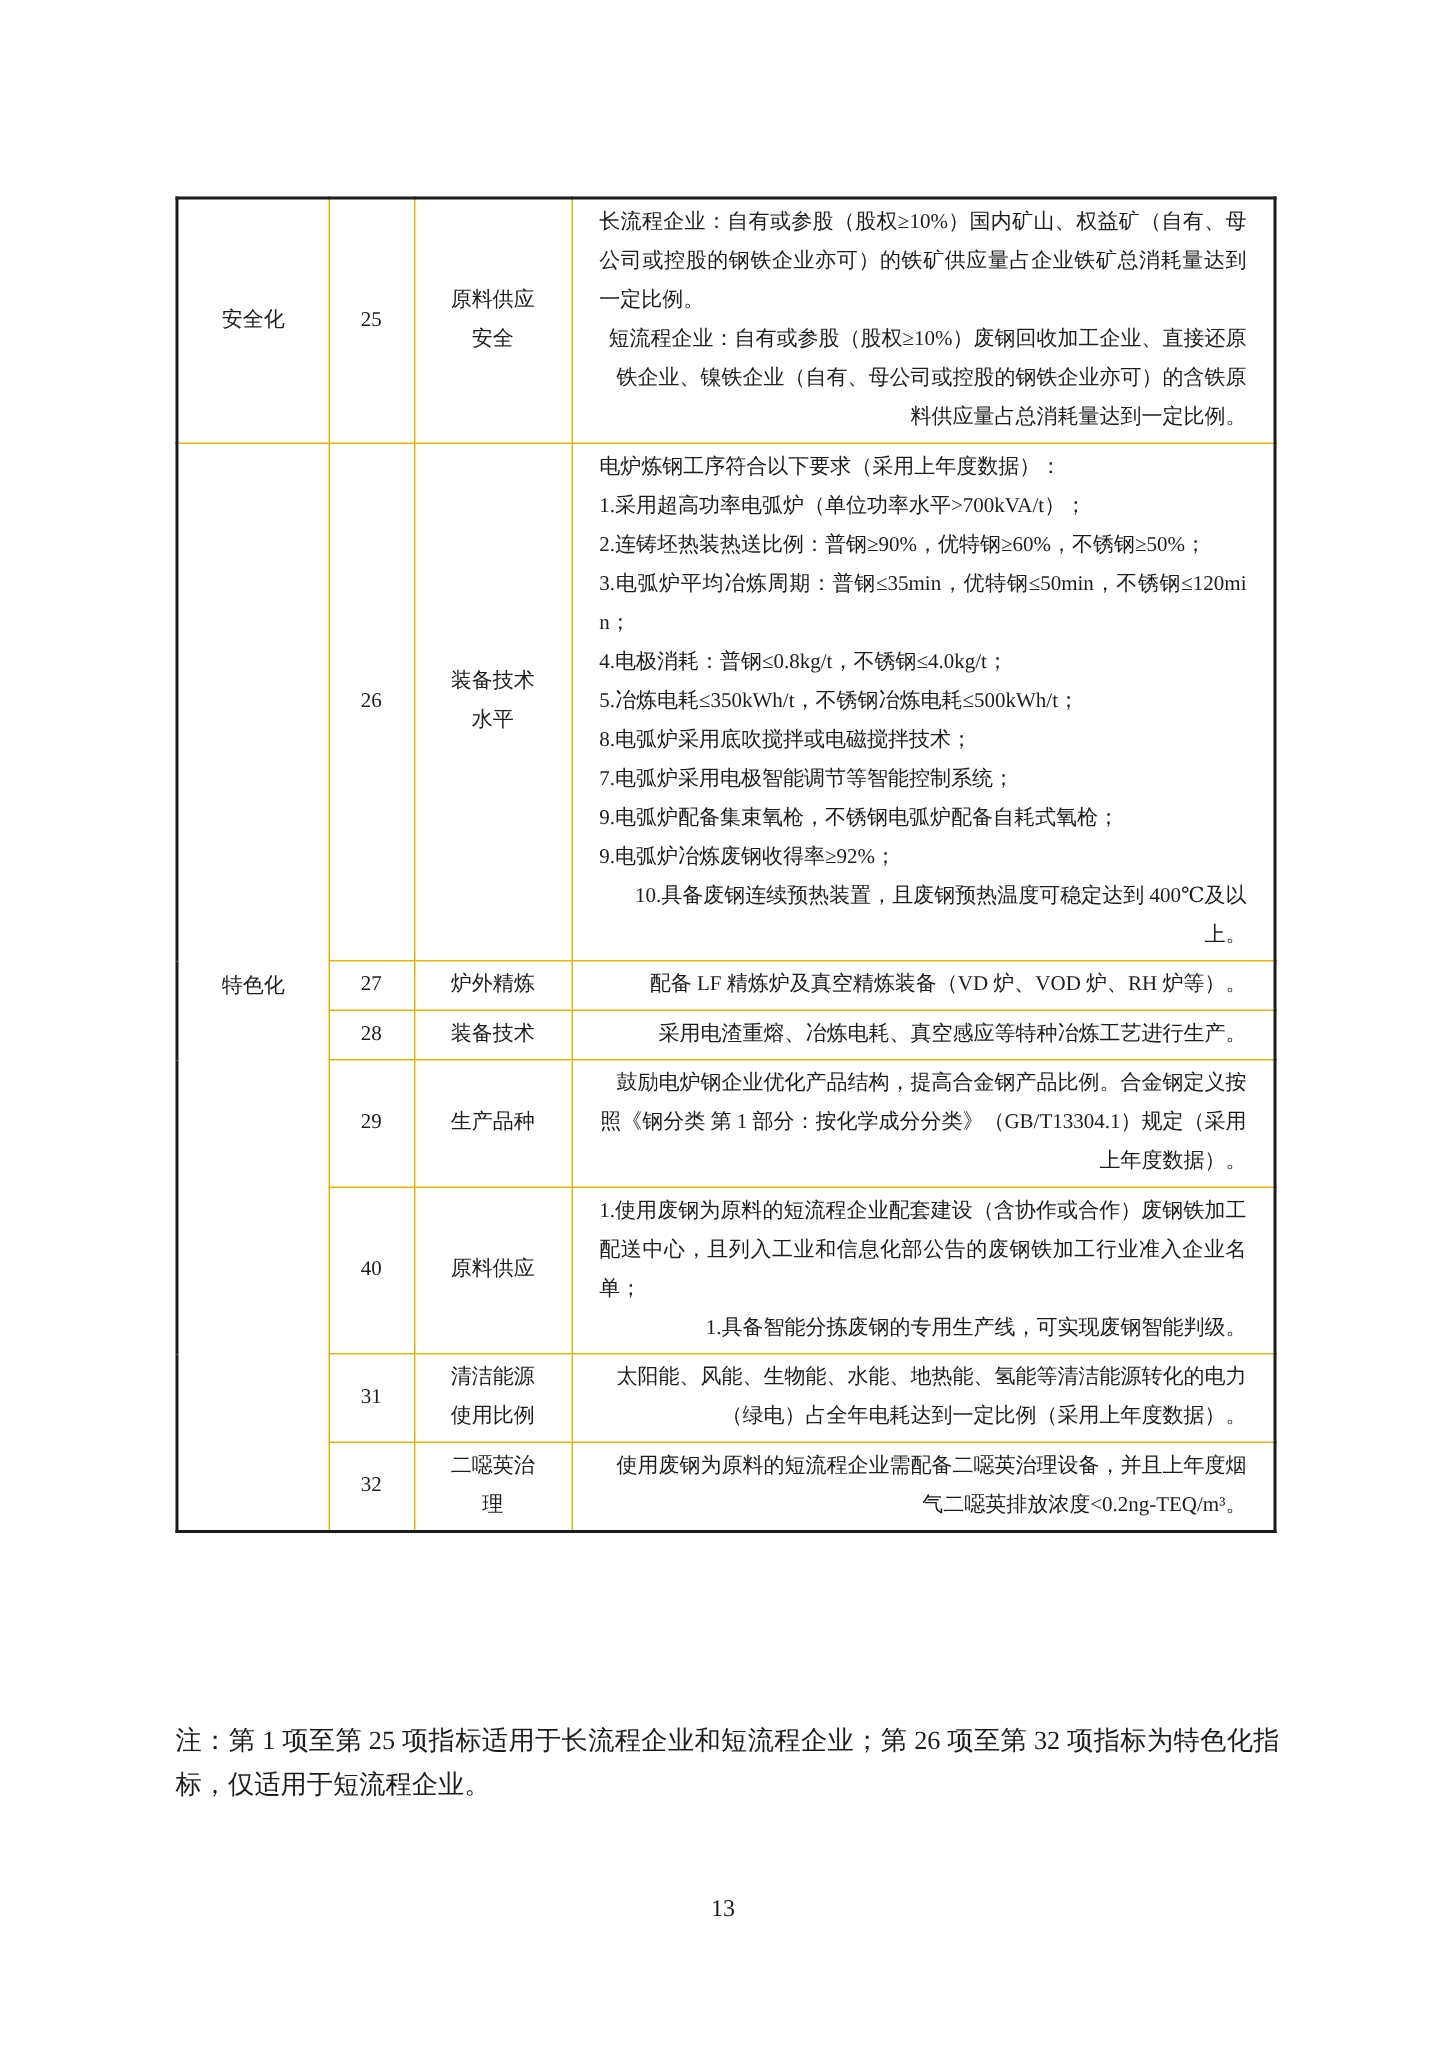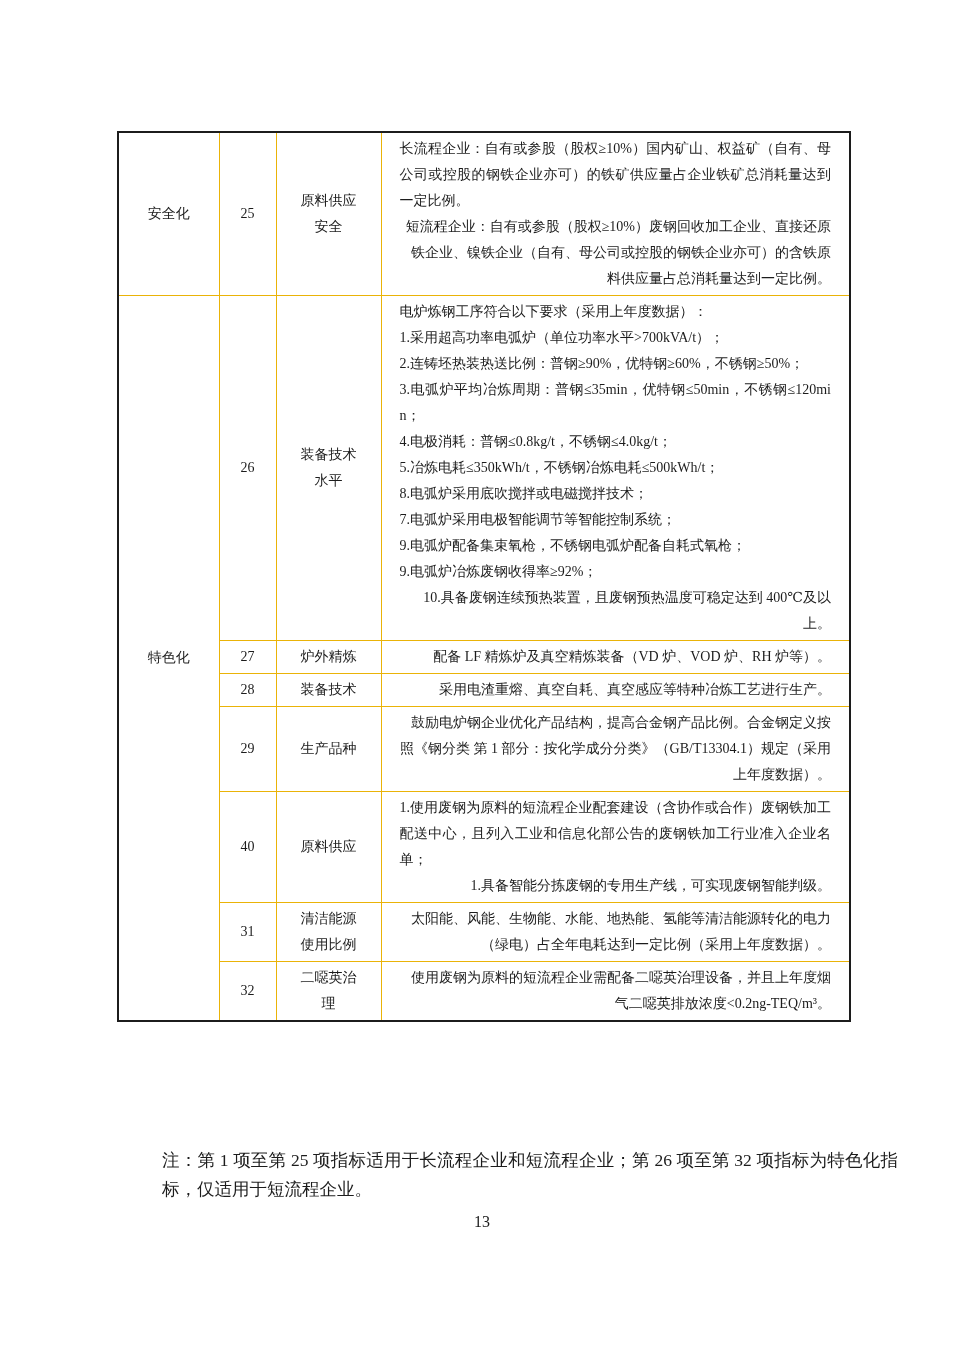--- a/index.html
+++ b/index.html
@@ -50,26 +50,25 @@
   td.desc-cell div:last-child { text-align: right; }
   .note {
     position: absolute;
     left: 117px;
     top: 1146px;
     width: 736px;
     font-size: 17.5px;
     line-height: 29px;
     text-align: justify;
     word-break: break-all;
-    margin-left: 45px;
   }
   .page-number {
     position: absolute;
     left: 0;
-    top: 1213px;
+    top: 1264px;
     width: 100%;
     text-align: center;
     font-size: 16px;
   }
   col.c1 { width: 101px; }
   col.c2 { width: 57px; }
   col.c3 { width: 105px; }
   col.c4 { width: 469px; }
 </style>
 </head>
@@ -129,21 +128,21 @@
         <td class="desc-cell">
               <div>配备 LF 精炼炉及真空精炼装备（VD 炉、VOD 炉、RH 炉等）。</div>
             </td>
       </tr>
       <tr>
         <td class="no-cell">28</td>
         <td class="name-cell">
               <div>装备技术</div>
             </td>
         <td class="desc-cell">
-              <div>采用电渣重熔、真空自耗、真空感应等特种冶炼工艺进行生产。</div>
+              <div>采用电渣重熔、冶炼电耗、真空感应等特种冶炼工艺进行生产。</div>
             </td>
       </tr>
       <tr>
         <td class="no-cell">29</td>
         <td class="name-cell">
               <div>生产品种</div>
             </td>
         <td class="desc-cell">
               <div>鼓励电炉钢企业优化产品结构，提高合金钢产品比例。合金钢定义按照《钢分类 第 1 部分：按化学成分分类》（GB/T13304.1）规定（采用上年度数据）。</div>
             </td>

